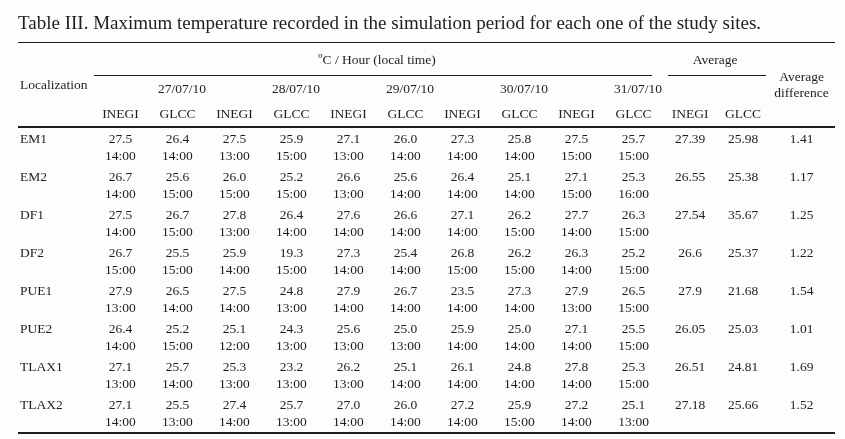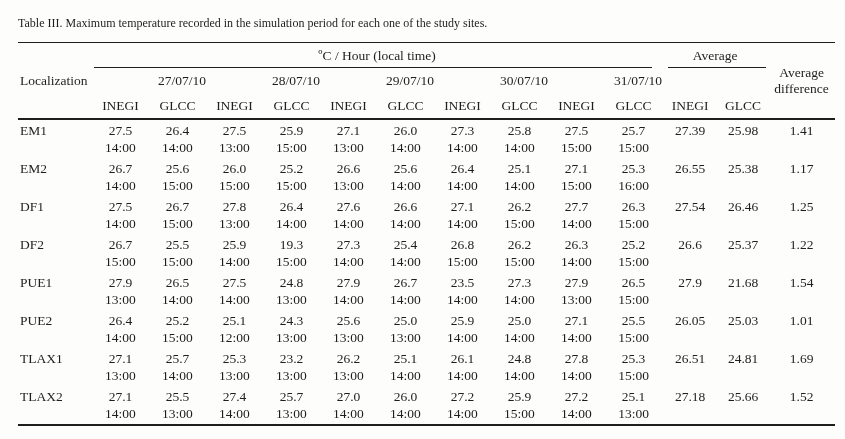--- a/index.html
+++ b/index.html
@@ -12,39 +12,39 @@
     font-family: "Liberation Serif", "DejaVu Serif", serif;
     color: #1e1e1e;
   }
   .page {
     position: relative;
     width: 845px;
     height: 439px;
   }
   .caption {
     margin: 14px 0 0 18px;
-    font-size: 12px;
+    font-size: 19px;
     line-height: 18px;
   }
   table.temp-table {
     margin: 10px 0 0 18px;
     width: 817px;
     table-layout: fixed;
     border-collapse: collapse;
     border-top: 1.5px solid #1e1e1e;
     border-bottom: 2px solid #1e1e1e;
   }
   th, td {
     font-weight: normal;
     font-size: 13.5px;
     padding: 0;
     text-align: center;
   }
   thead th { line-height: 16px; }
-  tr.hrow1 th { height: 25px; vertical-align: middle; }
+  tr.hrow1 th { height: 33px; vertical-align: middle; }
   tr.hrow2 th { height: 25px; vertical-align: middle; text-align: right; }
   tr.hrow3 th { height: 25px; vertical-align: middle; }
   th.loc-head {
     text-align: left;
     vertical-align: middle;
     padding-left: 2px;
   }
   th.avgdiff-head {
     vertical-align: middle;
     line-height: 16px;
@@ -255,21 +255,21 @@
           </td>
           <td>
             <span class="temp-line">27.7</span>
             <span class="time-line">14:00</span>
           </td>
           <td>
             <span class="temp-line">26.3</span>
             <span class="time-line">15:00</span>
           </td>
           <td>27.54</td>
-          <td>26.46</td>
+          <td>35.67</td>
           <td>1.25</td>
         </tr>
         <tr>
           <td class="site">DF2</td>
           <td>
             <span class="temp-line">26.7</span>
             <span class="time-line">15:00</span>
           </td>
           <td>
             <span class="temp-line">25.5</span>

